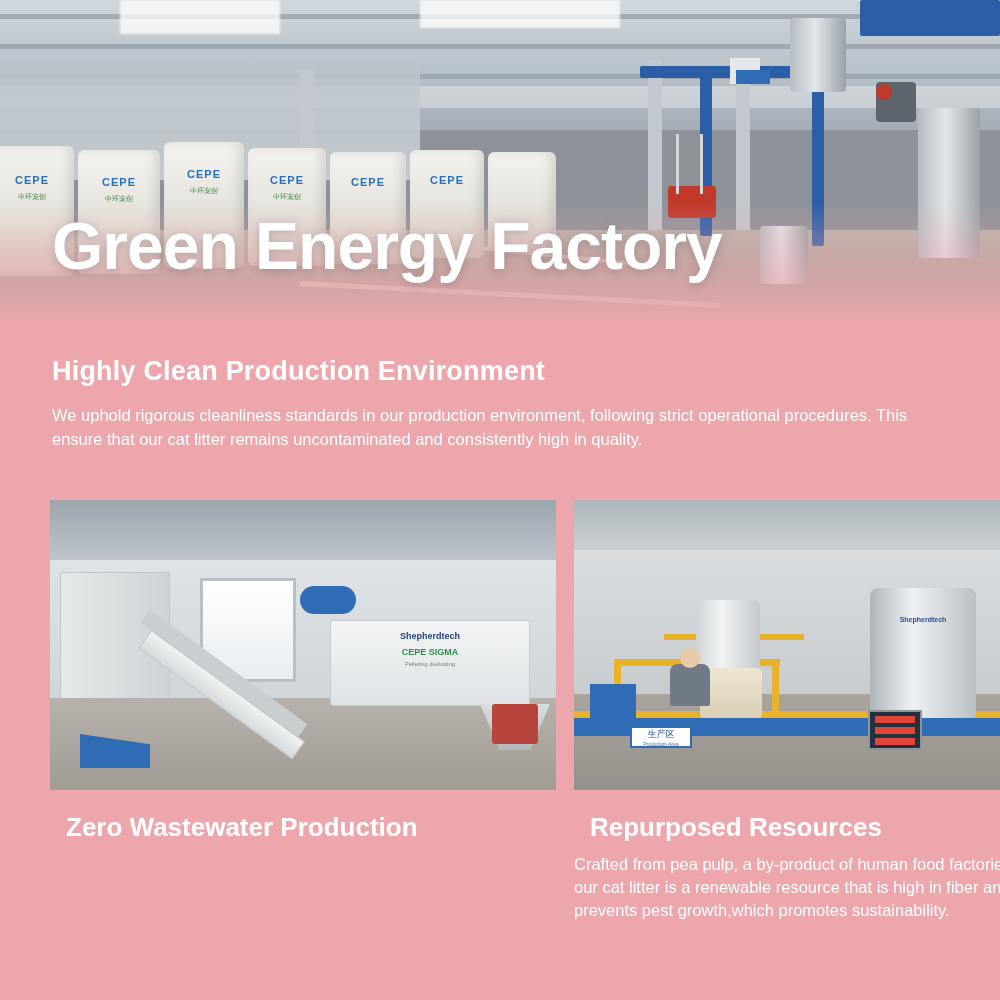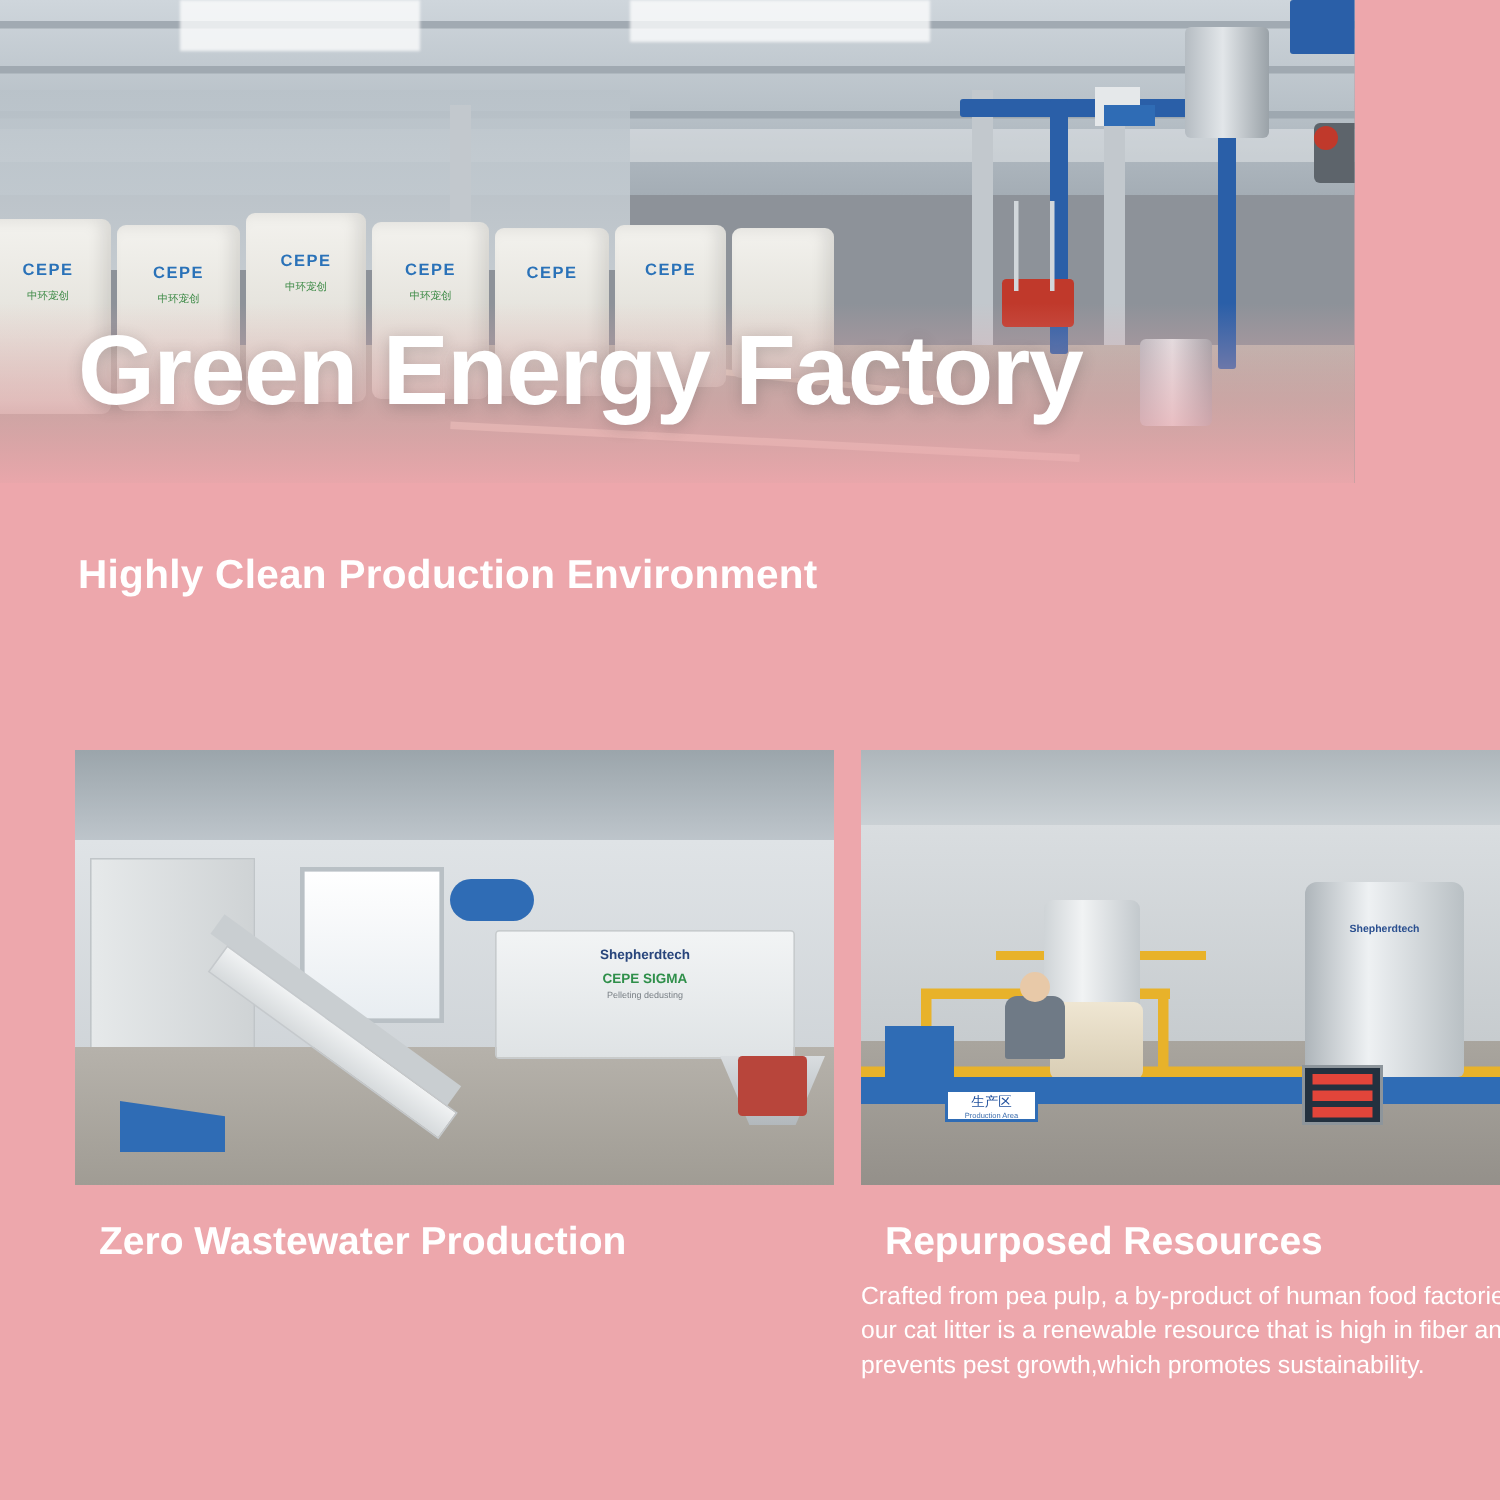--- a/index.html
+++ b/index.html
@@ -12,21 +12,21 @@
   .page {
     position: relative;
     width: 1000px; height: 1000px;
     background: #eda7ac;
   }
 
   
   .hero {
     position: absolute;
     top: 0; left: 0;
-    width: 903px; height: 322px;
+    width: 1000px; height: 322px;
     overflow: hidden;
     background: #8d9299;
   }
   .hero-scene { position: absolute; inset: 0; }
 
   
   .roof {
     position: absolute; top: 0; left: 0; width: 1000px; height: 130px;
     background:
       linear-gradient(180deg, #cfd6dc 0%, #b8c1c8 55%, #a4adb5 100%);
@@ -105,21 +105,21 @@
   .body-wrap {
     position: absolute;
     top: 322px; left: 0; width: 1000px; height: 678px;
     background: #eda7ac;
     padding: 34px 0 0 0;
   }
   .section-heading {
     color: #ffffff;
     font-size: 27px;
     font-weight: bold;
-    margin: 12px 0 16px 52px;
+    margin: 0 0 16px 52px;
     letter-spacing: .2px;
   }
   .section-text {
     color: #ffffff;
     font-size: 16.5px;
     line-height: 24px;
     margin-left: 52px;
     width: 890px;
   }
 
@@ -359,20 +359,21 @@
     <div class="hero-fade"></div>
   </div>
 
   <h1 class="hero-title">
     <span class="line2">Green Energy Factory</span>
   </h1>
 
   <div class="body-wrap">
 
     <h2 class="section-heading">Highly Clean Production Environment</h2>
+    <p class="section-text">We uphold rigorous cleanliness standards in our production environment, following strict operational procedures. This ensure that our cat litter remains uncontaminated and consistently high in quality.</p>
 
     <div class="cards">
 
       <div class="card">
         <div class="card-photo">
           <div class="p1-ceiling"></div>
           <div class="p1-wall"></div>
           <div class="p1-window"></div>
           <div class="p1-cabinet"></div>
           <div class="p1-floor"></div>

